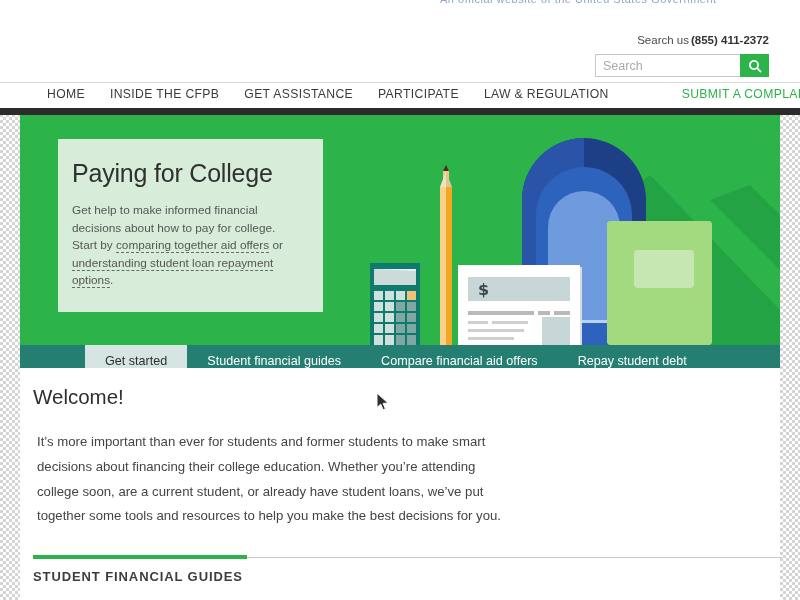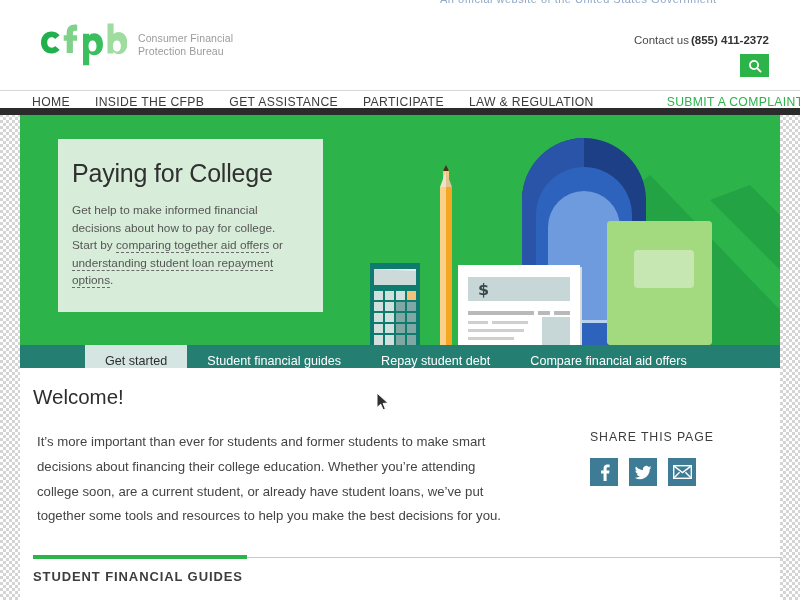--- a/index.html
+++ b/index.html
@@ -107,26 +107,26 @@
     cursor: pointer;
     display: flex;
     align-items: center;
     justify-content: center;
     padding: 0;
   }
 
   
   .mainnav {
     position: absolute;
-    left: 0; top: 90px;
+    left: 0; top: 82px;
     width: 800px; height: 22px;
     border-top: 1px solid #d8d8d8;
     display: flex;
     align-items: center;
-    padding-left: 32px;
+    padding-left: 47px;
     background: #fff;
   }
   .navitem {
     font-size: 12.2px;
     color: #3b3b3b;
     letter-spacing: 0.35px;
     margin-right: 25px;
     white-space: nowrap;
     cursor: pointer;
     text-decoration: none;
@@ -281,40 +281,27 @@
 <div class="page">
 
   <div class="sheet"></div>
 
   <div class="utility-strip">
     <div class="u-text">An official website of the United States Government</div>
   </div>
 
   <div class="header">
 
-    <div class="logo-wrap">
-      <svg class="logo-mark" width="96" height="48" viewBox="0 0 96 48">
-
-        <path d="M20.5 10.5c-6 0-10.5 4.6-10.5 11s4.5 11 10.5 11c3.5 0 6.3-1.4 8.2-3.8l-4.6-3.6c-.9 1-2 1.6-3.5 1.6-2.6 0-4.4-2-4.4-5.2s1.8-5.2 4.4-5.2c1.5 0 2.6.6 3.5 1.6l4.6-3.6c-1.9-2.4-4.7-3.8-8.2-3.8z" fill="#21b04b"></path>
-
-        <path d="M44 3.5c-5.3 0-8.3 3-8.3 8.3v2.4h-3v5.5h3v12.3h6.2V19.7h4.2v-5.5h-4.2v-2c0-1.6.8-2.4 2.4-2.4h1.9V3.9c-.7-.3-1.4-.4-2.2-.4z" fill="#7fd28a"></path>
-
-        <path d="M52 14.2v30h6.2v-12c1.3 1.3 3 2 5 2 5.1 0 8.8-4.4 8.8-11s-3.7-11-8.8-11c-2.1 0-3.9.8-5.2 2.2v-1.7H52zm9.5 5.2c2.4 0 4 2 4 5.6s-1.6 5.6-4 5.6-4-2-4-5.6 1.6-5.6 4-5.6z" fill="#3bbf5e"></path>
-
-        <path d="M76.5 2.5v30h5.9v-1.7c1.3 1.5 3.1 2.3 5.2 2.3 5.1 0 8.8-4.4 8.8-11s-3.7-11-8.8-11c-2 0-3.7.7-5 2V2.5h-6.1zm9.4 16.9c2.4 0 4 2 4 5.6s-1.6 5.6-4 5.6-4-2-4-5.6 1.6-5.6 4-5.6z" fill="#9fdc9f"></path>
-      </svg>
-      <div class="logo-tag">Consumer Financial
-Protection Bureau</div>
+
+    <div class="contact">
+      <span>Search us</span><span class="phone">(855) 411-2372</span>
     </div>
 
-    <div class="contact">
-      <span>Contact us</span><span class="phone">(855) 411-2372</span>
-    </div>
-
     <div class="search-row">
+      <input class="search-input" type="text" placeholder="Search" style="">
       <button class="search-btn">
         <svg width="14" height="14" viewBox="0 0 14 14">
           <circle cx="6" cy="6" r="4.1" fill="none" stroke="#ffffff" stroke-width="1.8"></circle>
           <line x1="9.1" y1="9.1" x2="12.6" y2="12.6" stroke="#ffffff" stroke-width="1.9" stroke-linecap="round"></line>
         </svg>
       </button>
     </div>
   </div>
 
   <div class="mainnav">
@@ -401,50 +388,28 @@
 
     <div class="hero-card">
       <h1 class="hero-title">Paying for College</h1>
       <p class="hero-body"><span>Get help to make informed financial decisions about how to pay for college. Start by </span><a class="dlink">comparing together aid offers</a><span> or </span><a class="dlink">understanding student loan repayment options</a><span>.</span></p>
     </div>
   </div>
 
   <div class="tabs">
     <div class="tab active">Get started</div>
     <div class="tab">Student financial guides</div>
+    <div class="tab">Compare financial aid offers</div>
     <div class="tab">Repay student debt</div>
-    <div class="tab">Compare financial aid offers</div>
   </div>
 
   <div class="main">
     <h2 class="welcome-title">Welcome!</h2>
     <p class="welcome-body">It’s more important than ever for students and former students to make smart decisions about financing their college education. Whether you’re attending college soon, are a current student, or already have student loans, we’ve put together some tools and resources to help you make the best decisions for you.</p>
 
-    <div class="share">
-      <div class="share-title">SHARE THIS PAGE</div>
-      <div class="share-icons">
-        <div class="share-icon">
-          <svg width="17" height="17" viewBox="0 0 17 17">
-            <path d="M10.6 17V9.4h2.5l.4-2.9h-2.9V4.6c0-.85.24-1.43 1.45-1.43h1.55V.6C13.33.55 12.4.47 11.33.47 9.1.47 7.57 1.83 7.57 4.33V6.5H5.06v2.9h2.51V17z" fill="#ffffff"></path>
-          </svg>
-        </div>
-        <div class="share-icon">
-          <svg width="18" height="17" viewBox="0 0 18 17">
-            <path d="M17.4 3.4a6.9 6.9 0 0 1-1.95.54 3.4 3.4 0 0 0 1.5-1.88 6.8 6.8 0 0 1-2.16.82 3.4 3.4 0 0 0-5.8 3.1A9.65 9.65 0 0 1 1.98 2.4a3.4 3.4 0 0 0 1.05 4.54 3.4 3.4 0 0 1-1.54-.43v.05a3.4 3.4 0 0 0 2.73 3.33 3.4 3.4 0 0 1-1.53.06 3.4 3.4 0 0 0 3.17 2.36A6.83 6.83 0 0 1 .8 13.72a9.63 9.63 0 0 0 5.22 1.53c6.26 0 9.69-5.19 9.69-9.69l-.01-.44a6.9 6.9 0 0 0 1.7-1.72z" fill="#ffffff"></path>
-          </svg>
-        </div>
-        <div class="share-icon">
-          <svg width="19" height="14" viewBox="0 0 19 14">
-            <rect x="0.7" y="0.7" width="17.6" height="12.6" fill="none" stroke="#ffffff" stroke-width="1.4"></rect>
-            <path d="M1.4 1.4 L9.5 7.6 L17.6 1.4" fill="none" stroke="#ffffff" stroke-width="1.4"></path>
-            <path d="M1.4 12.6 L6.6 7.2 M17.6 12.6 L12.4 7.2" fill="none" stroke="#ffffff" stroke-width="1.4"></path>
-          </svg>
-        </div>
-      </div>
-    </div>
 
     <div class="sec-rule"></div>
     <div class="sec-rule-green"></div>
     <h3 class="sec-heading">STUDENT FINANCIAL GUIDES</h3>
   </div>
 
   <svg class="cursor" width="14" height="20" viewBox="0 0 14 20">
     <path d="M1 1 L1 15.5 L4.7 12.2 L7.1 17.8 L9.4 16.8 L7.1 11.4 L12 11.1 Z" fill="#2f2f2f" stroke="#ffffff" stroke-width="1"></path>
   </svg>
 

